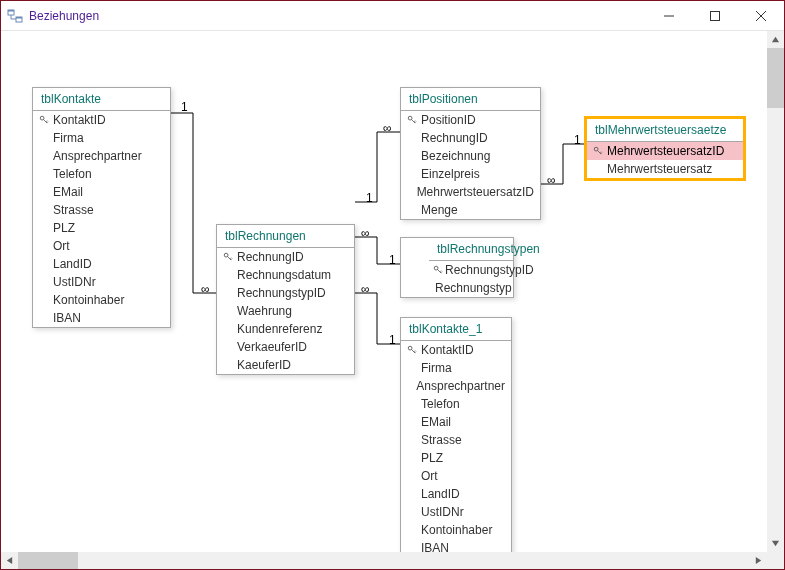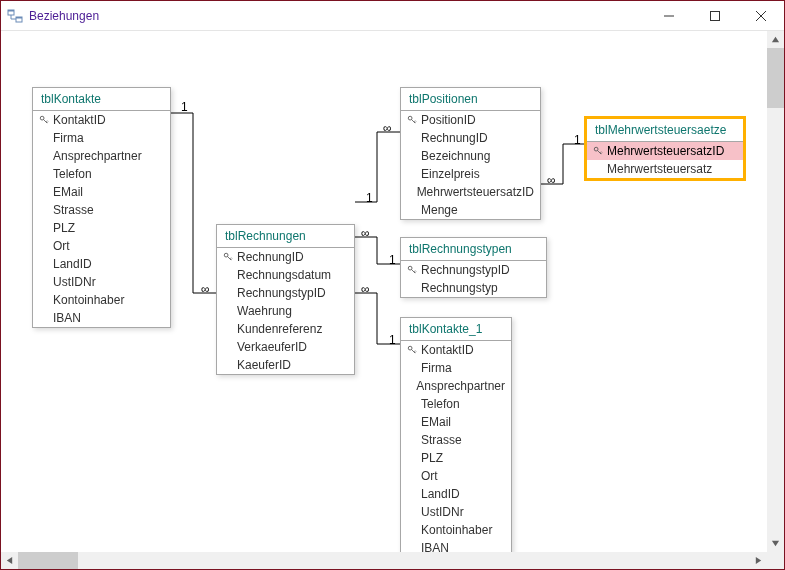--- a/index.html
+++ b/index.html
@@ -241,21 +241,21 @@
             <div class="row">
               <span class="key"></span>
               <span class="lbl">MehrwertsteuersatzID</span>
             </div>
             <div class="row">
               <span class="key"></span>
               <span class="lbl">Menge</span>
             </div>
           </div>
         </div>
-        <div class="tbl" style="left: 399px; top: 206px; width: 147px;">
+        <div class="tbl" style="left: 399px; top: 206px; width: 114px; padding-left: 28px;">
           <div class="head">tblRechnungstypen</div>
           <div class="rows">
             <div class="row">
               <span class="key">
                 <svg width="10" height="10" viewBox="0 0 16 16">
                   <circle cx="5" cy="5" r="3" fill="none" stroke="#555" stroke-width="1.4"></circle>
                   <path d="M7 7 L13 13 M11 11 L13 9 M12.5 12.5 L14.5 10.5" stroke="#555" stroke-width="1.3" fill="none"></path>
                 </svg>
               </span>
               <span class="lbl">RechnungstypID</span>

